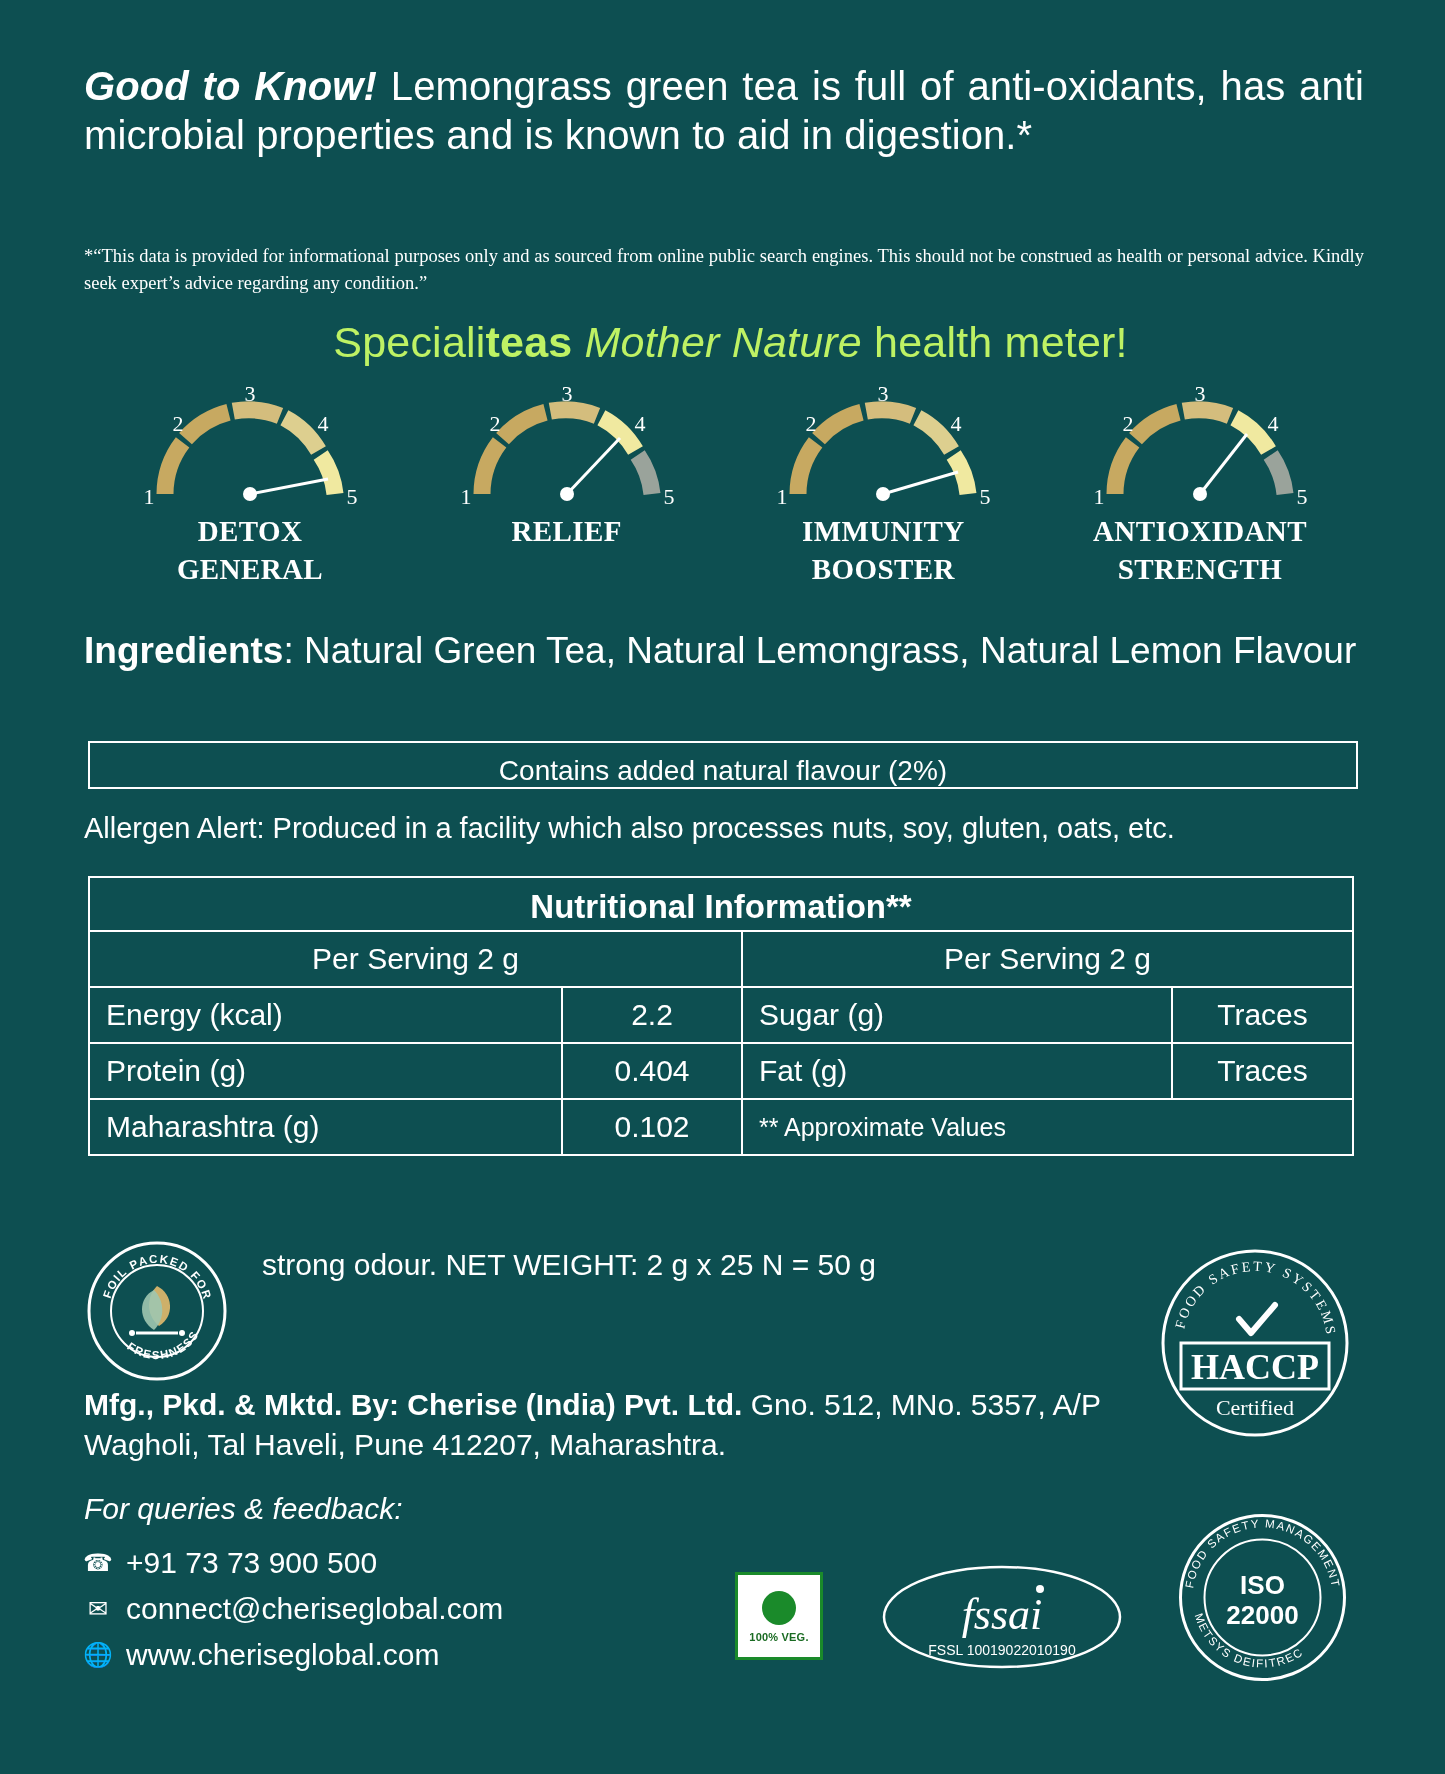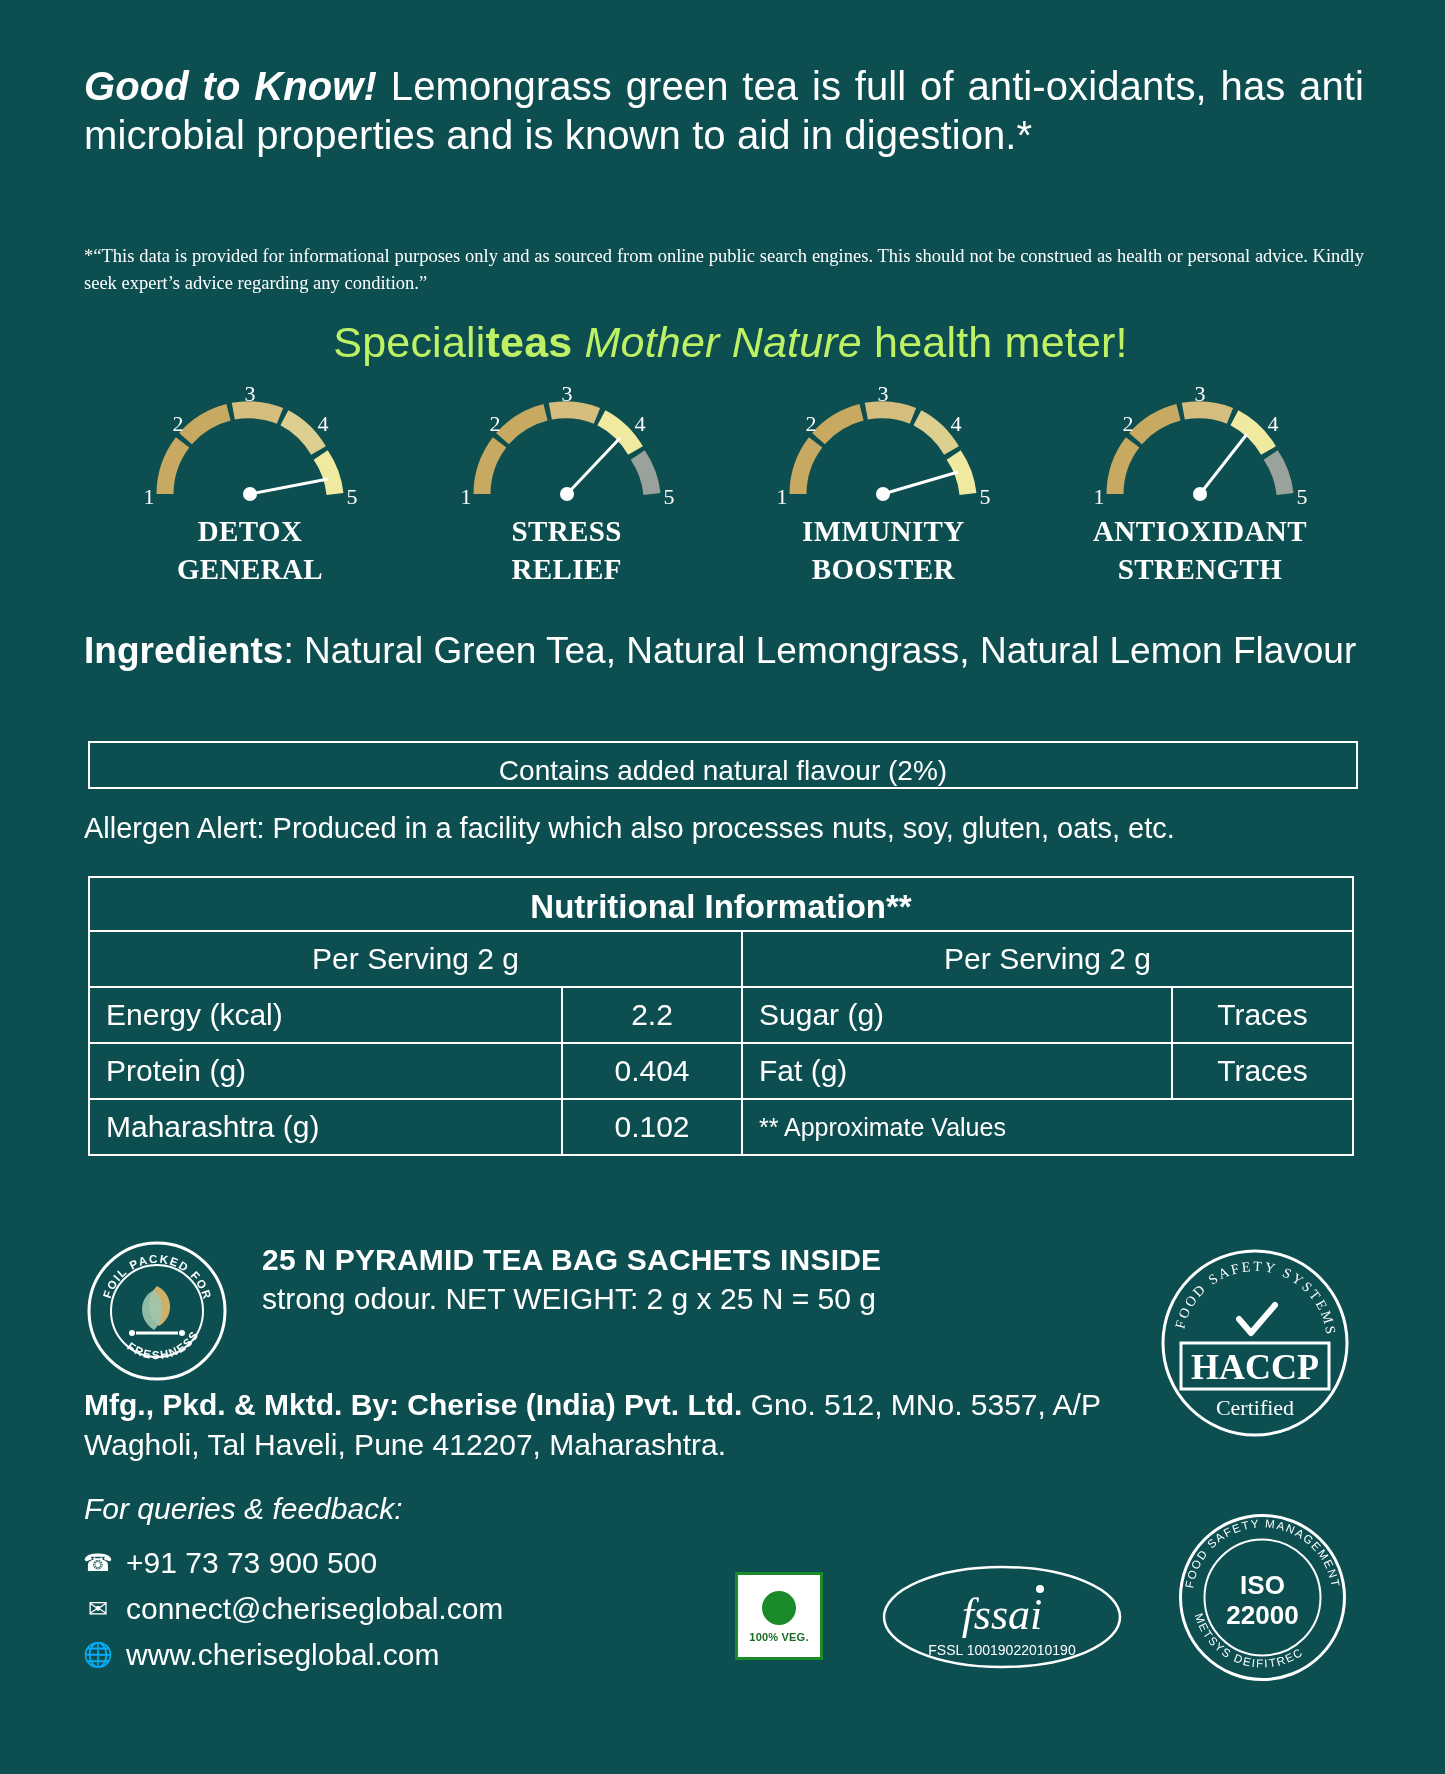--- a/index.html
+++ b/index.html
@@ -318,21 +318,20 @@
         </g>
         <text x="14" y="122" fill="#ffffff" font-family="Liberation Serif, serif" font-size="22" text-anchor="middle">1</text>
         <text x="43" y="49" fill="#ffffff" font-family="Liberation Serif, serif" font-size="22" text-anchor="middle">2</text>
         <text x="115" y="19" fill="#ffffff" font-family="Liberation Serif, serif" font-size="22" text-anchor="middle">3</text>
         <text x="188" y="49" fill="#ffffff" font-family="Liberation Serif, serif" font-size="22" text-anchor="middle">4</text>
         <text x="217" y="122" fill="#ffffff" font-family="Liberation Serif, serif" font-size="22" text-anchor="middle">5</text>
         <line x1="115" y1="112" x2="168" y2="56" stroke="#ffffff" stroke-width="3"></line>
         <circle cx="115" cy="112" r="7" fill="#ffffff"></circle>
       </svg>
       <div class="gauge-label">
-        <div>STRESS</div>
         <div>RELIEF</div>
       </div>
     </div>
 
     <div class="gauge-cell">
       <svg width="230" height="125" viewBox="0 0 230 125">
         <g fill="none" stroke-width="17">
           <path d="M30 112 A85 85 0 0 1 47.6 60.4" stroke="#c7a961"></path>
           <path d="M50.5 56.6 A85 85 0 0 1 93.5 30.3" stroke="#c7a961"></path>
           <path d="M98.3 29.2 A85 85 0 0 1 145 33.8" stroke="#d4bd7d"></path>
@@ -429,21 +428,20 @@
       <textPath href="#arcBot" startOffset="28%">FRESHNESS</textPath>
     </text>
     <path d="M71 46 c16 8 18 30 2 40 c-14 -12 -12 -30 -2 -40 z" fill="#cdb06a"></path>
     <path d="M68 50 c-16 8 -16 30 0 40 c12 -12 10 -30 0 -40 z" fill="#9fc6b0" opacity="0.9"></path>
     <path d="M50 93 h42" stroke="#ffffff" stroke-width="3"></path>
     <circle cx="46" cy="93" r="3" fill="#ffffff"></circle>
     <circle cx="96" cy="93" r="3" fill="#ffffff"></circle>
   </svg>
 
   <div class="pack-info">
-    <div class="pack-title">25 N PYRAMID TEA BAG SACHETS INSIDE</div>
     <div class="pack-line">strong odour.  NET WEIGHT: 2 g x 25 N =  50 g</div>
   </div>
 
   <div class="mfg">
     <b>Mfg., Pkd. &amp; Mktd. By: Cherise (India) Pvt. Ltd.</b><span> Gno. 512, MNo. 5357, A/P Wagholi, Tal Haveli, Pune 412207, Maharashtra.</span>
   </div>
 
   <div class="queries">For queries &amp; feedback:</div>
 
   <div class="contacts">

